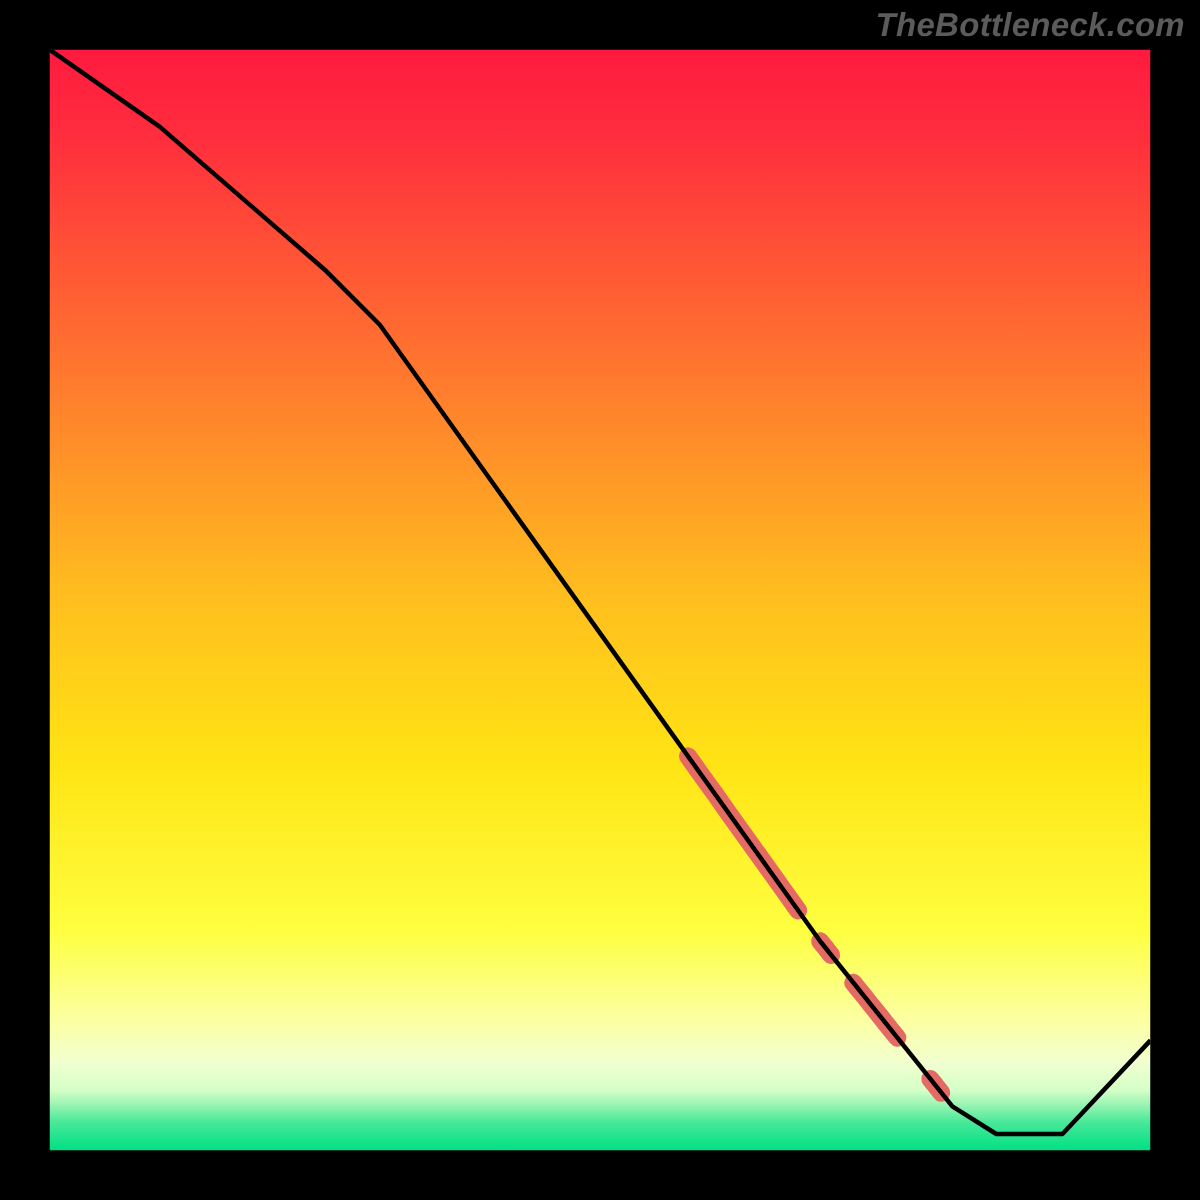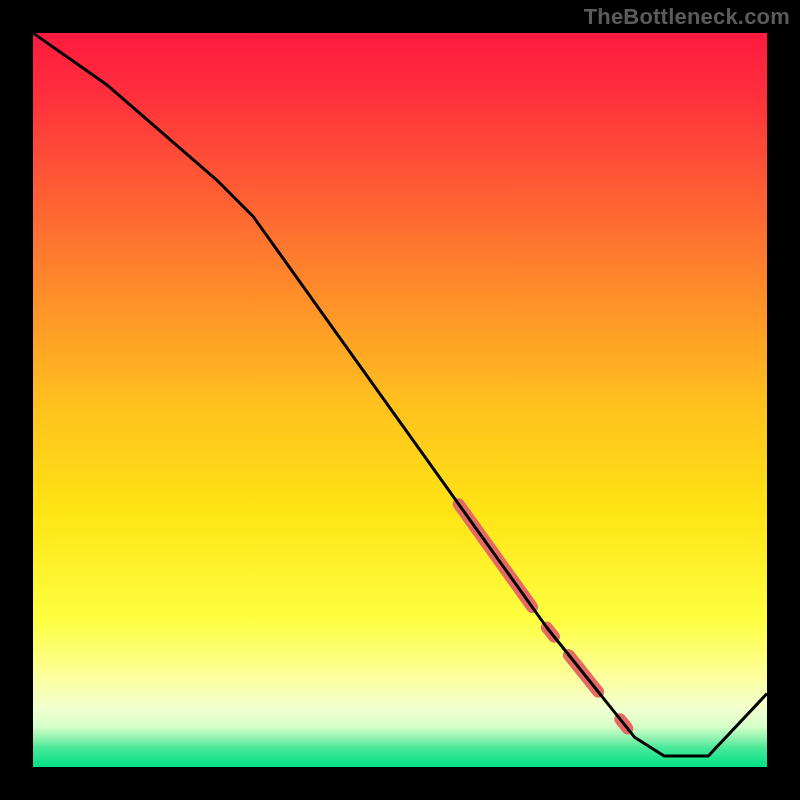--- a/index.html
+++ b/index.html
@@ -9,20 +9,21 @@
     height: 800px;
     background: #000;
     overflow: hidden;
     font-family: Arial, Helvetica, sans-serif;
   }
   .outer {
     position: relative;
     width: 800px;
     height: 800px;
     background: #000;
+    font-style: italic;
   }
   .plot {
     position: absolute;
     left: 33px;
     top: 33px;
     width: 734px;
     height: 734px;
   }
   .plot svg {
     display: block;

